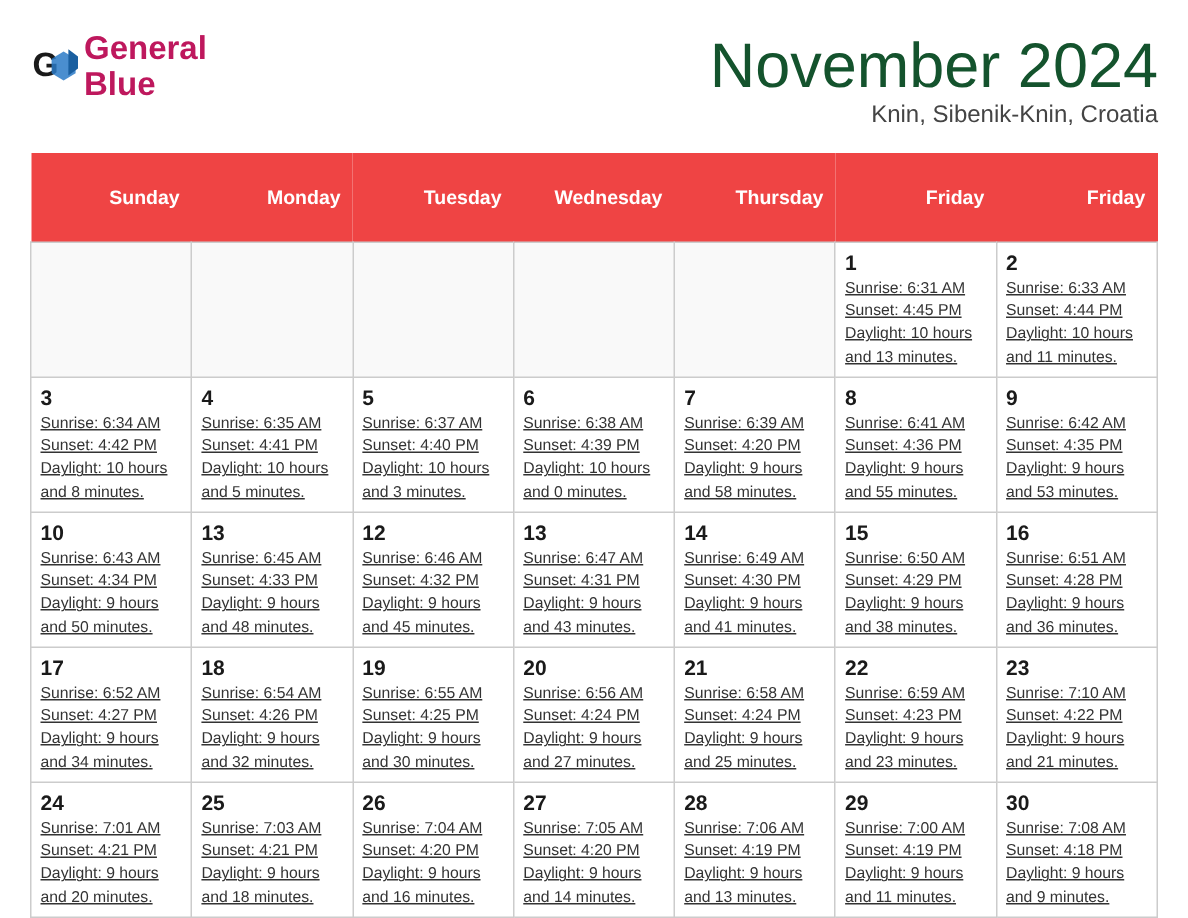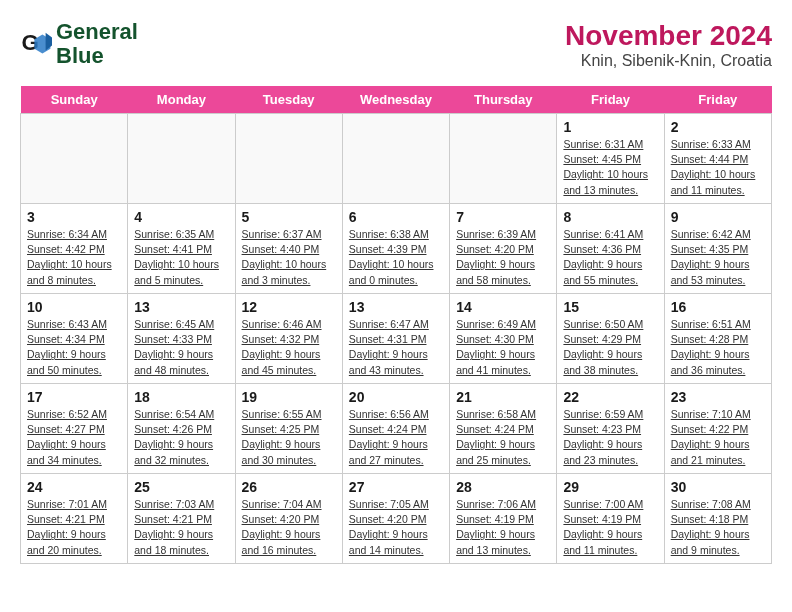--- a/index.html
+++ b/index.html
@@ -20,49 +20,49 @@
       display: flex;
       align-items: center;
     }
     .logo-text {
       font-size: 22px;
       font-weight: bold;
       color: #1a1a1a;
       line-height: 1.1;
     }
     .logo-text span {
-      color: #14532d;
+      color: #be185d;
     }
     .logo-icon {
       width: 32px;
       height: 32px;
       margin-right: 4px;
     }
     .title-section {
       text-align: right;
     }
     .month-title {
-      font-size: 28px;
-      font-weight: bold;
-      color: #be185d;
+      font-size: 42px;
+      font-weight: normal;
+      color: #14532d;
     }
     .location-title {
       font-size: 16px;
       color: #444;
     }
     .calendar-table {
       width: 100%;
       border-collapse: collapse;
       table-layout: fixed;
     }
     .calendar-table th {
-      background-color: #ec4899;
+      background-color: #ef4444;
       color: #fff;
-      text-align: center;
-      padding: 6px 8px;
+      text-align: right;
+      padding: 22px 8px;
       font-size: 13px;
       font-weight: bold;
     }
     .calendar-table td {
       border: 1px solid #ccc;
       vertical-align: top;
       padding: 5px 6px;
       font-size: 11px;
       color: #222;
       height: 90px;

